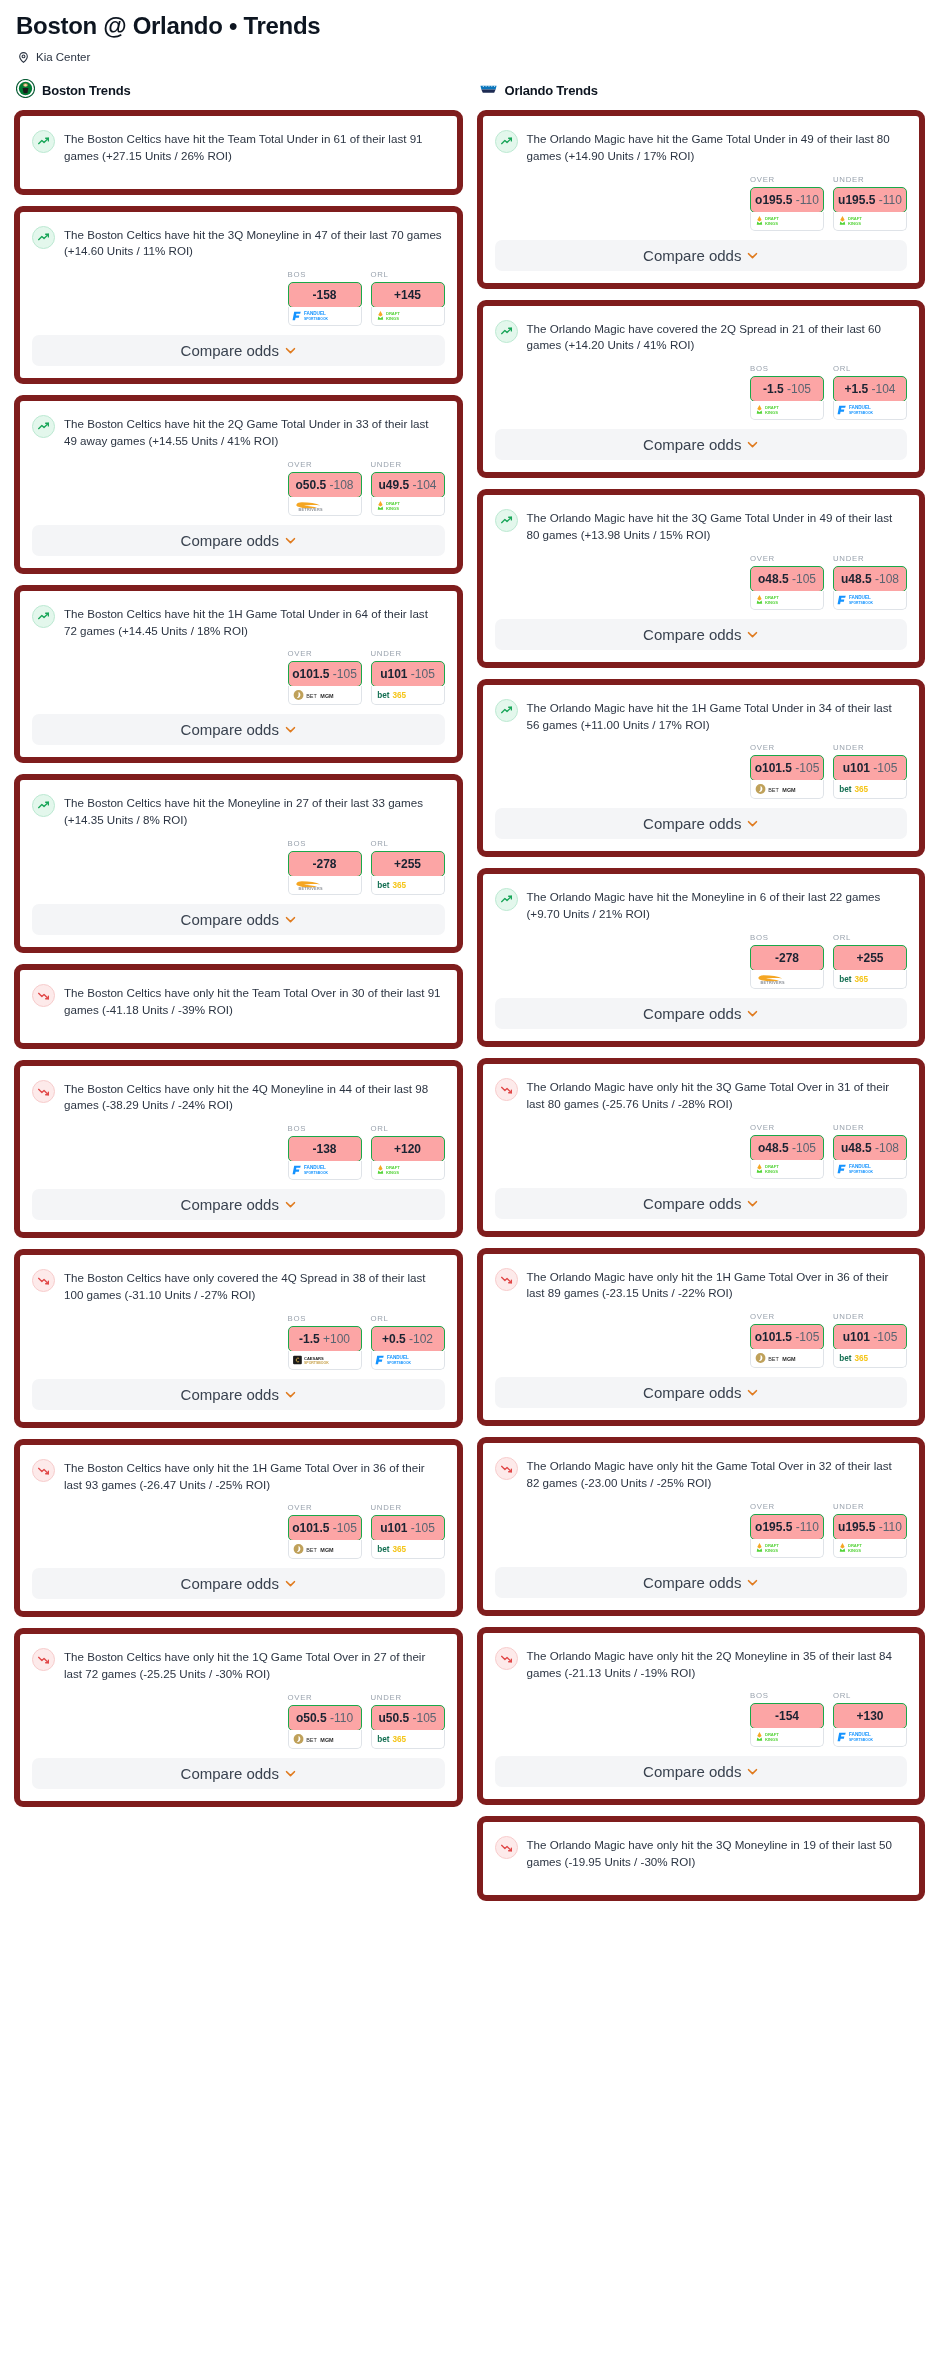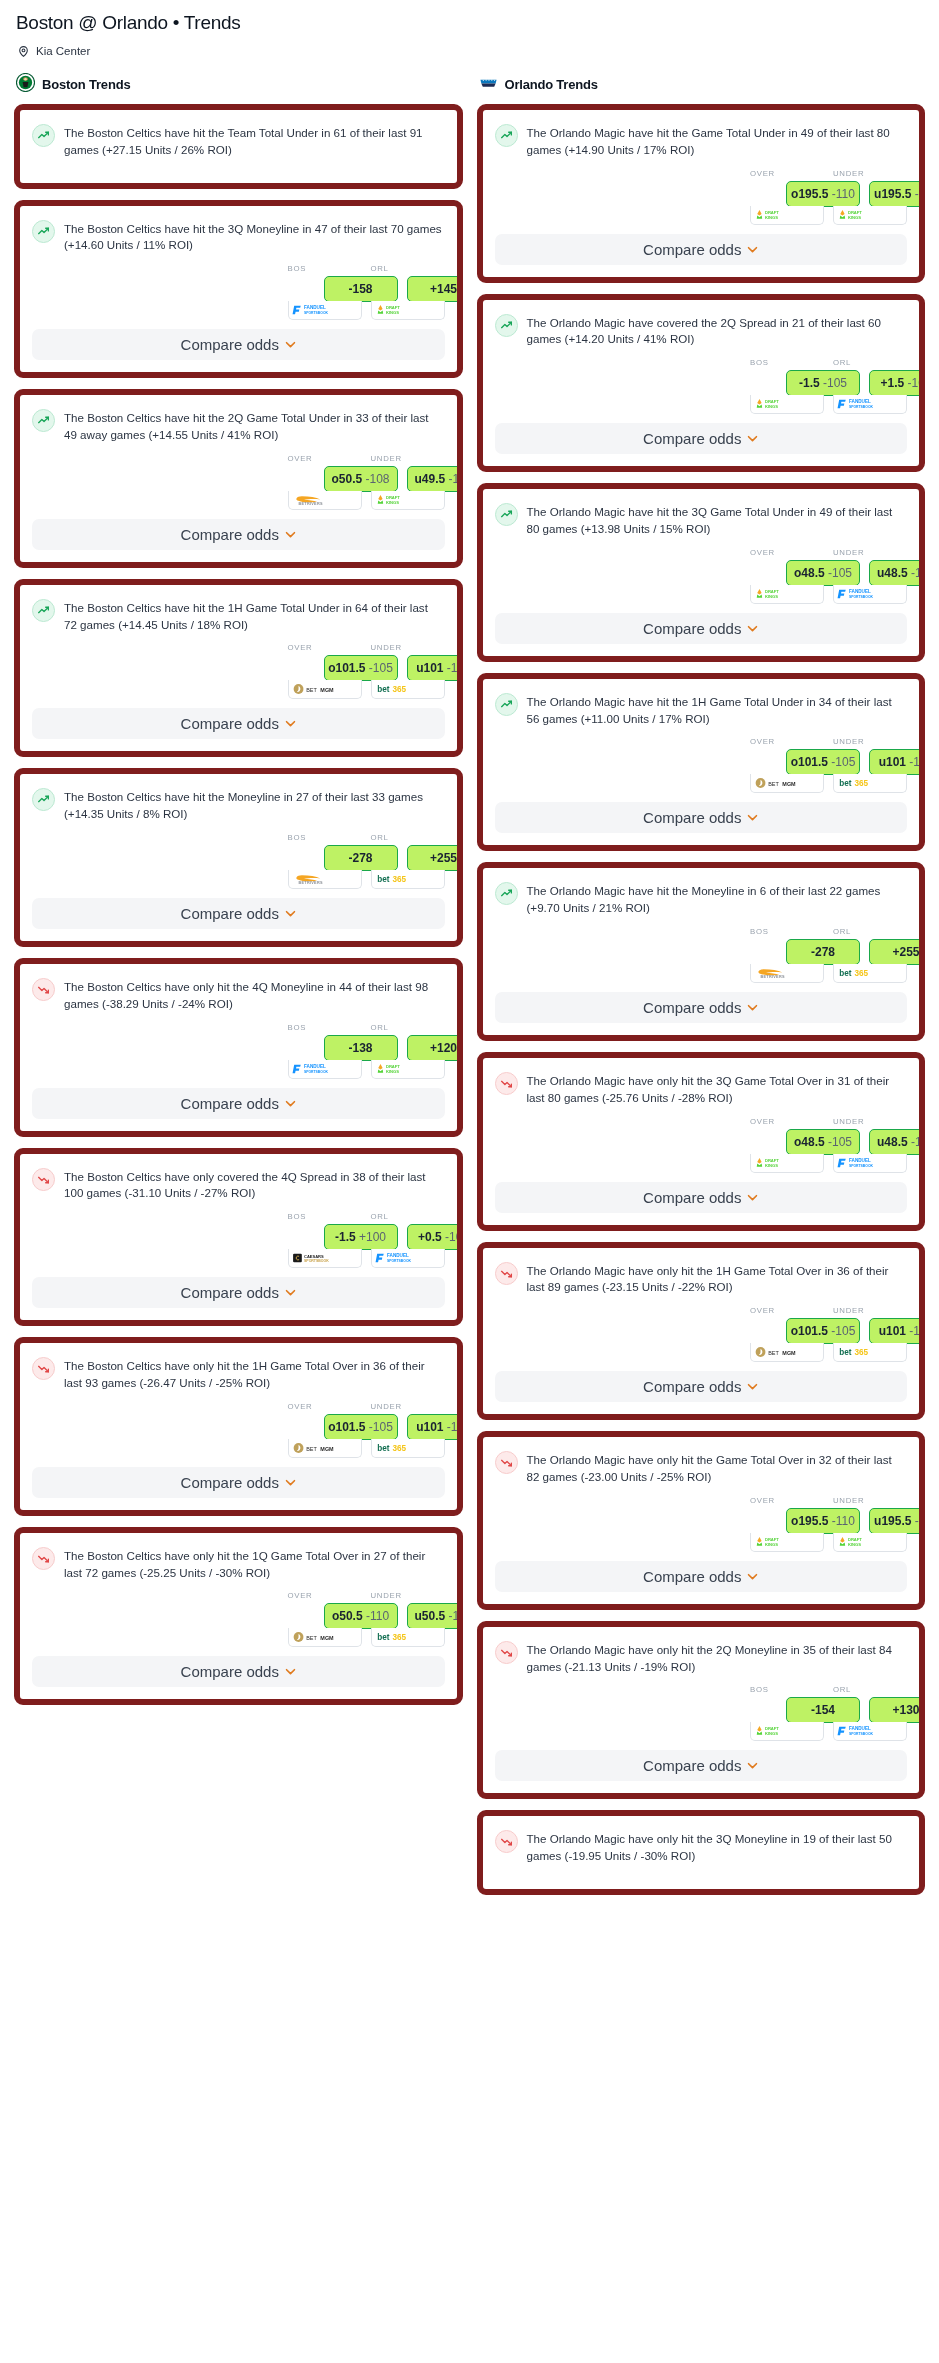--- a/index.html
+++ b/index.html
@@ -4,22 +4,22 @@
 <style>
   * { box-sizing: border-box; margin: 0; padding: 0; }
   body {
     width: 939px;
     background: #ffffff;
     font-family: "Liberation Sans", sans-serif;
     color: #1a2332;
     padding: 10px 14px 20px 14px;
   }
   .page-title {
-    font-size: 19px;
-    font-weight: normal;
+    font-size: 24px;
+    font-weight: bold;
     letter-spacing: -0.3px;
     color: #0d1520;
     margin: 2px 0 10px 2px;
   }
   .venue-row {
     display: flex;
     align-items: center;
     gap: 6px;
     margin: 0 0 16px 3px;
   }
@@ -62,27 +62,26 @@
   .odds-group { display: flex; gap: 9px; }
   .odds-col { width: 74px; display: flex; flex-direction: column; align-items: flex-start; }
   .odds-label {
     font-size: 7.8px; letter-spacing: 0.7px; color: #9aa3ae;
     margin-bottom: 3px; text-transform: uppercase;
   }
   .odds-box {
     width: 100%;
     border: 1px solid #1aa84a;
     border-radius: 5px;
-    background: #bef264;
+    background: #fca5a5;
     text-align: center;
     padding: 5px 2px;
     font-size: 12px;
     color: #2b3442;
     white-space: nowrap;
-    margin-left: 36px;
   }
   .odds-box .line { font-weight: bold; color: #1a2332; }
   .odds-box .price { color: #5a6471; }
   .book-box {
     width: 100%;
     border: 1px solid #dfe3e8;
     border-top: none;
     border-radius: 0 0 5px 5px;
     height: 19px;
     display: flex; align-items: center; justify-content: center;
@@ -332,20 +331,34 @@
       </div>
       <div class="card">
         <div class="card-body">
           <div class="trend-row">
             <span class="trend-badge down">
               <svg viewBox="0 0 24 24" width="13" height="13" fill="none" stroke="#e04646" stroke-width="2.4" stroke-linecap="round" stroke-linejoin="round">
                 <polyline points="3,8 9,14 13,10 21,18"></polyline>
                 <polyline points="16,18 21,18 21,13"></polyline>
               </svg>
             </span>
+            <span class="trend-text">The Boston Celtics have only hit the Team Total Over in 30 of their last 91 games (-41.18 Units / -39% ROI)</span>
+          </div>
+        </div>
+        <div style="height:18px"></div>
+      </div>
+      <div class="card">
+        <div class="card-body">
+          <div class="trend-row">
+            <span class="trend-badge down">
+              <svg viewBox="0 0 24 24" width="13" height="13" fill="none" stroke="#e04646" stroke-width="2.4" stroke-linecap="round" stroke-linejoin="round">
+                <polyline points="3,8 9,14 13,10 21,18"></polyline>
+                <polyline points="16,18 21,18 21,13"></polyline>
+              </svg>
+            </span>
             <span class="trend-text">The Boston Celtics have only hit the 4Q Moneyline in 44 of their last 98 games (-38.29 Units / -24% ROI)</span>
           </div>
         </div>
         <div class="odds-area">
           <div class="odds-group">
             <div class="odds-col">
               <div class="odds-label">BOS</div>
               <div class="odds-box"><span class="line">-138</span></div>
               <div class="book-box">
                 <svg class="book-logo" viewBox="0 0 120 22">

